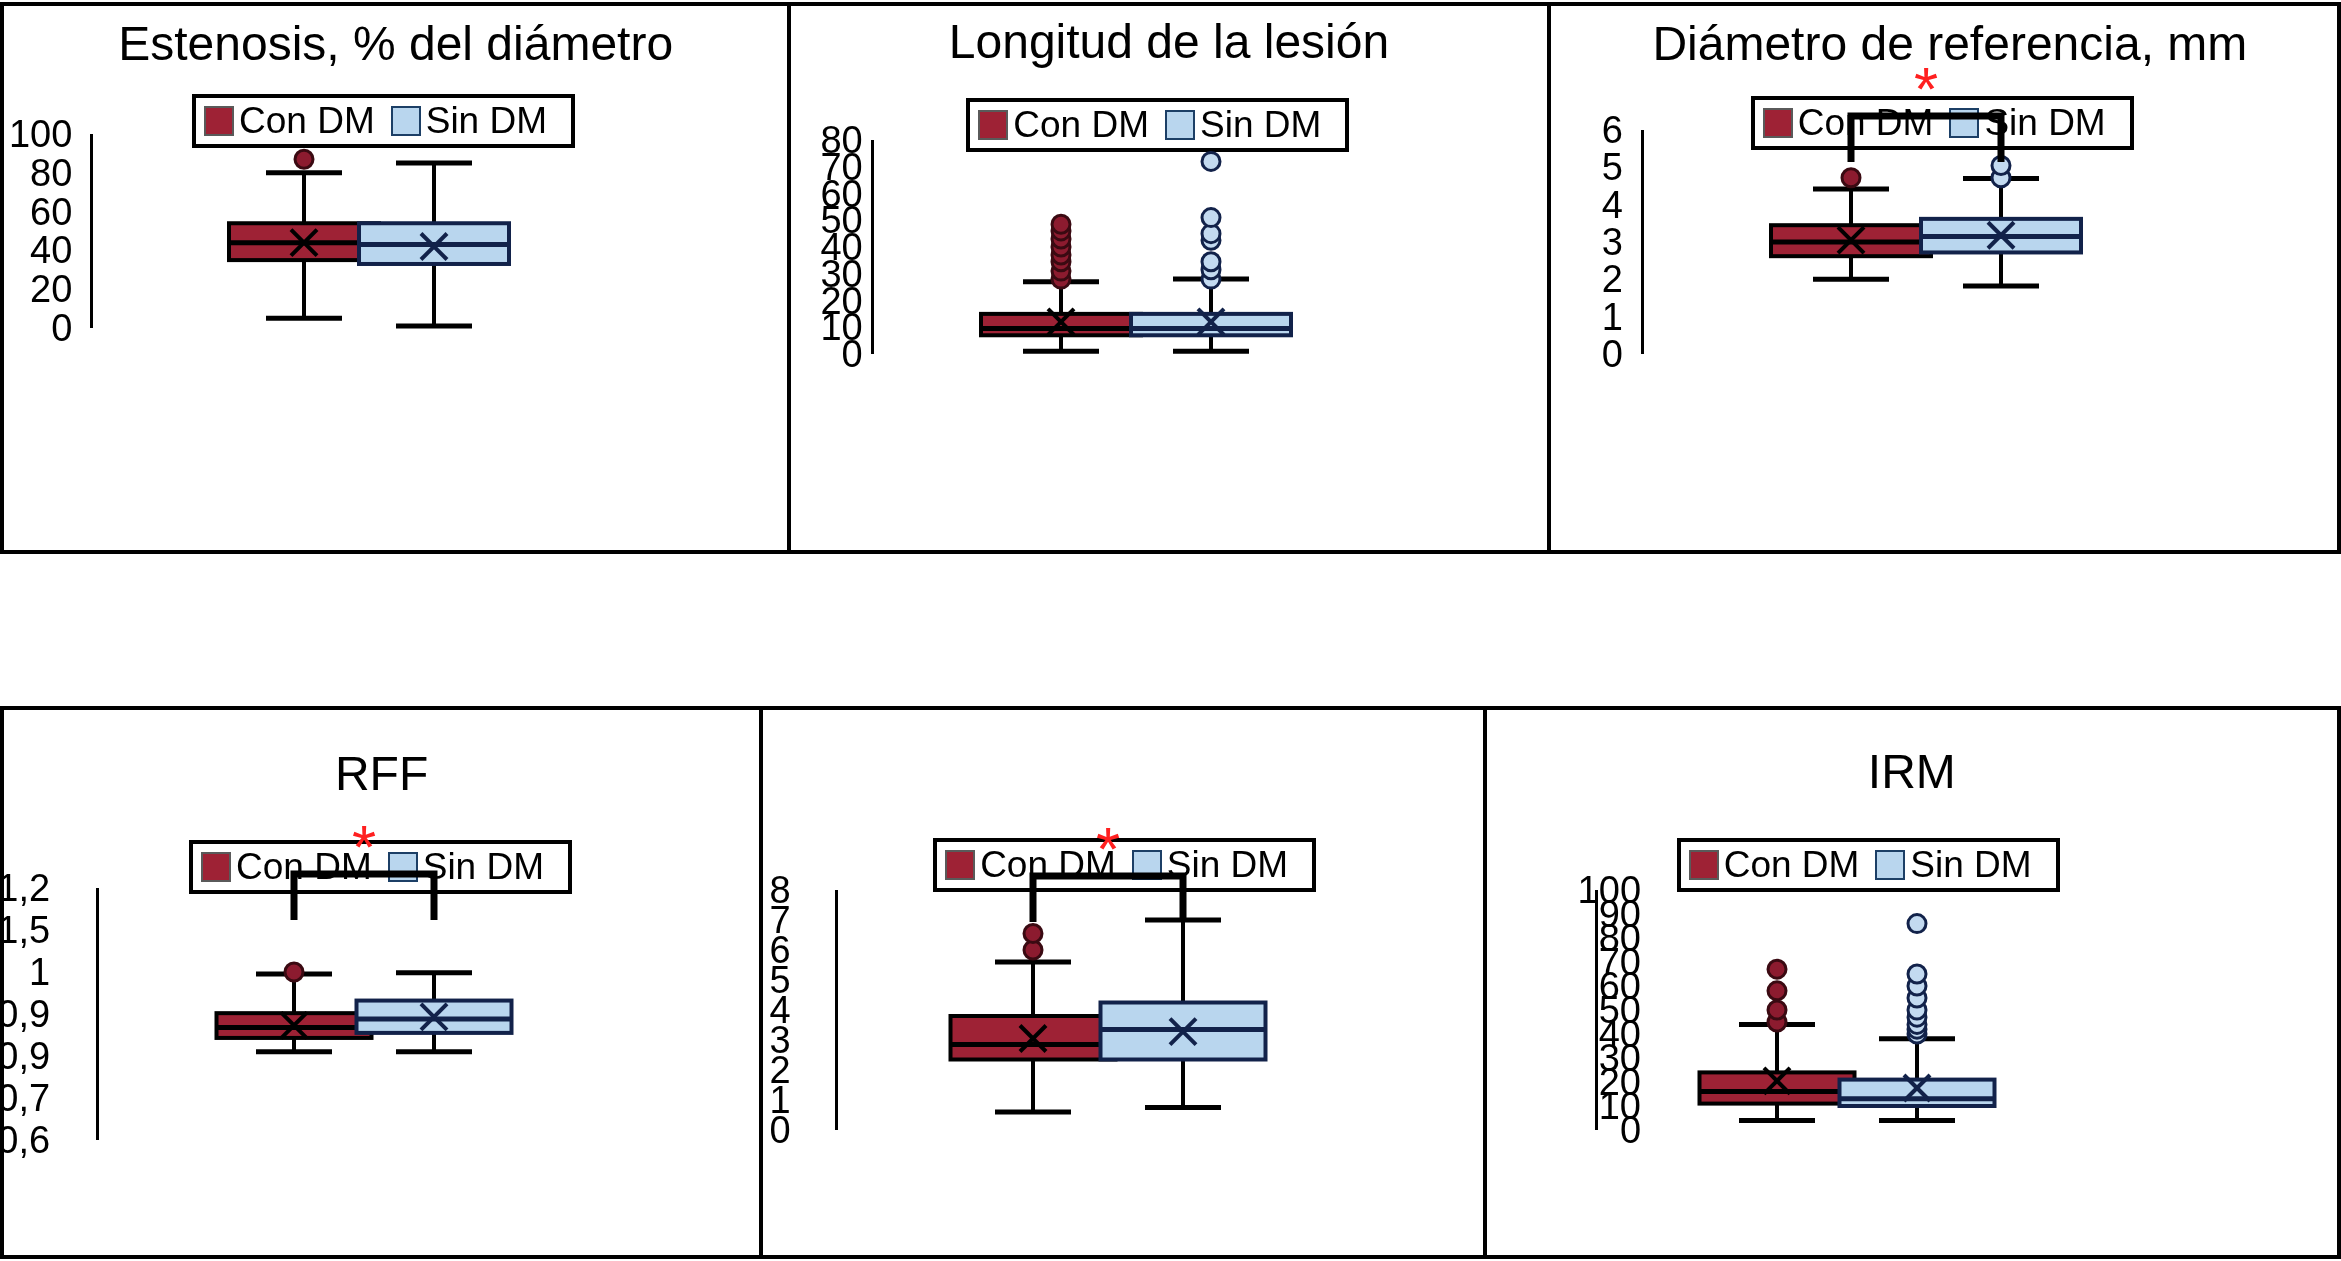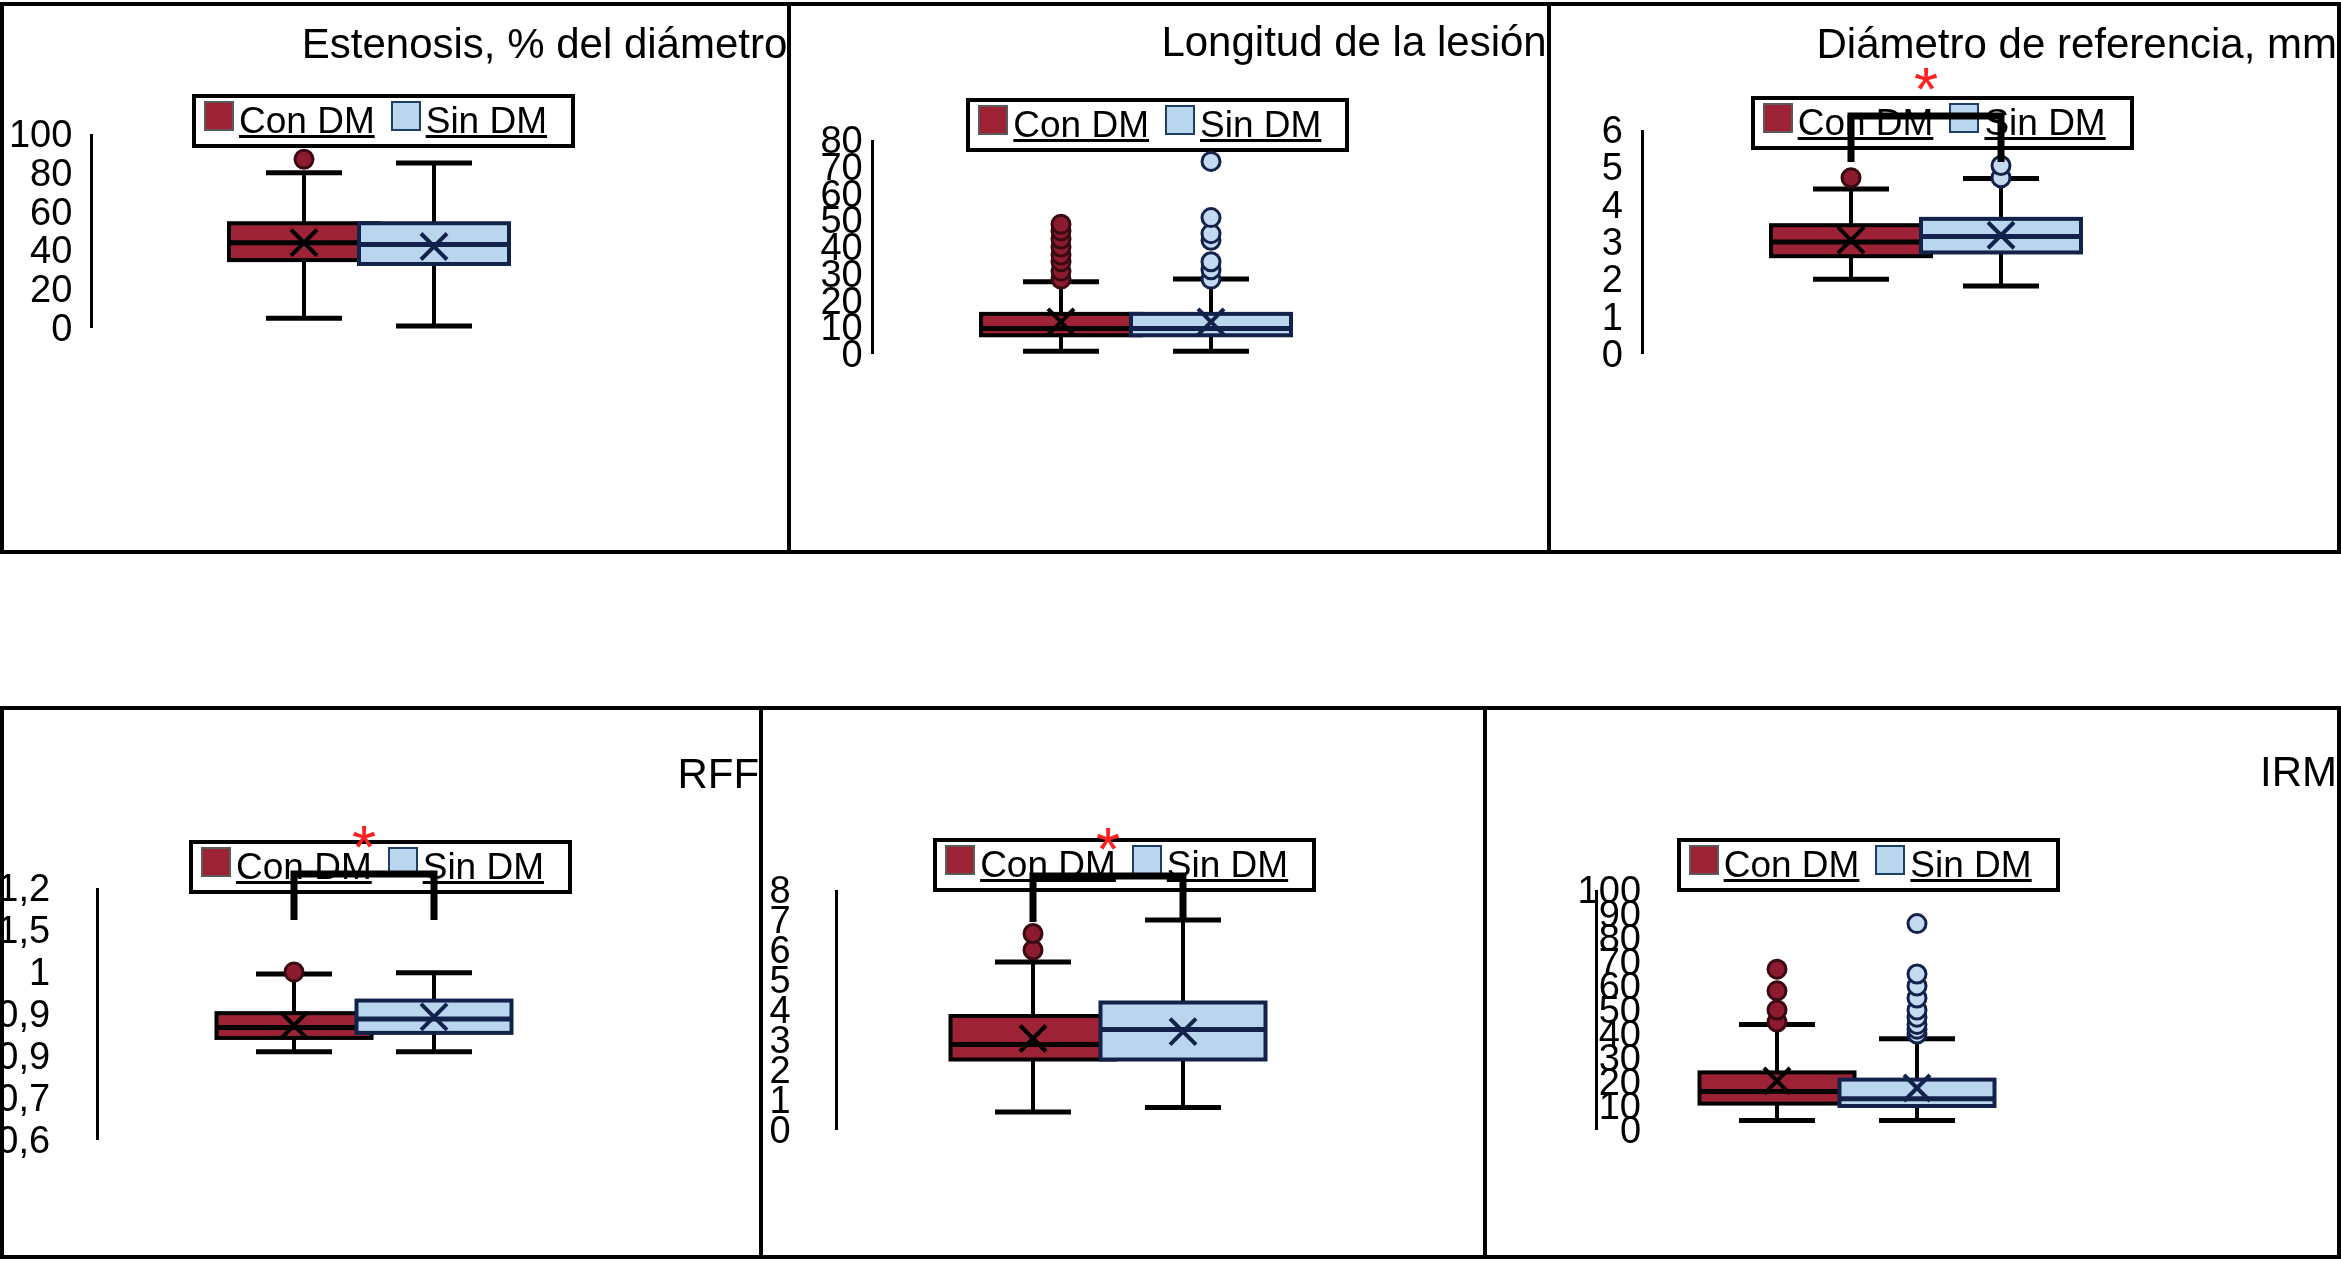--- a/index.html
+++ b/index.html
@@ -33,41 +33,41 @@
     border: 4px solid #000000;
     background: #ffffff;
     overflow: hidden;
   }
   .panel + .panel { margin-left: -4px; }
 
   .panel-title {
     position: absolute;
     left: 0;
     right: 0;
-    text-align: right;
-    font-size: 42px;
+    text-align: center;
+    font-size: 48px;
     line-height: 52px;
     color: #000000;
     white-space: nowrap;
   }
 
   .legend {
     position: absolute;
     box-sizing: border-box;
     border: 4px solid #000000;
     background: #ffffff;
     display: flex;
     align-items: center;
     padding: 2px 8px;
     height: 54px;
   }
   .legend-item {
     display: flex;
+    align-items: center;
     white-space: nowrap;
-    text-decoration: underline;
   }
   .legend-swatch {
     width: 30px;
     height: 30px;
     box-sizing: border-box;
     display: inline-block;
   }
   .legend-swatch.dm {
     background: #9E2235;
     border: 2px solid #5a5a5a;

